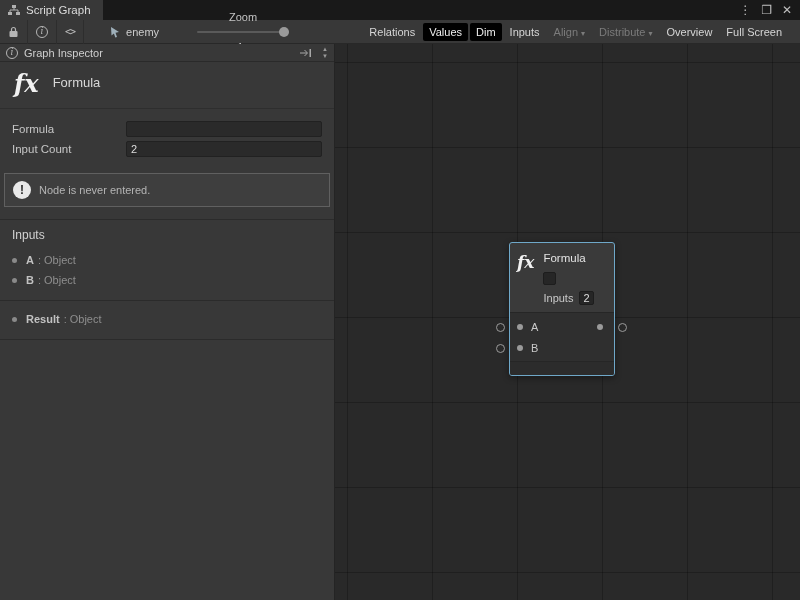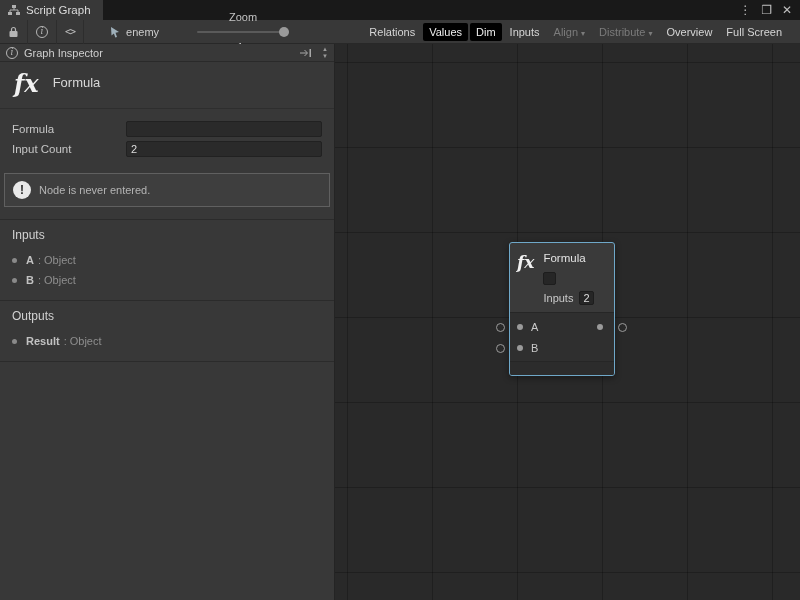--- a/index.html
+++ b/index.html
@@ -197,21 +197,20 @@
         <span class="io-type">: Object</span>
       </div>
       <div class="io-row">
         <span class="io-dot"></span>
         <span class="io-name">B</span>
         <span class="io-type">: Object</span>
       </div>
     </div>
 
     <div class="section last">
-      <h3>Outputs</h3>
       <div class="io-row">
         <span class="io-dot"></span>
         <span class="io-name">Result</span>
         <span class="io-type">: Object</span>
       </div>
     </div>
   </div>
 
   <div class="graph">
 

